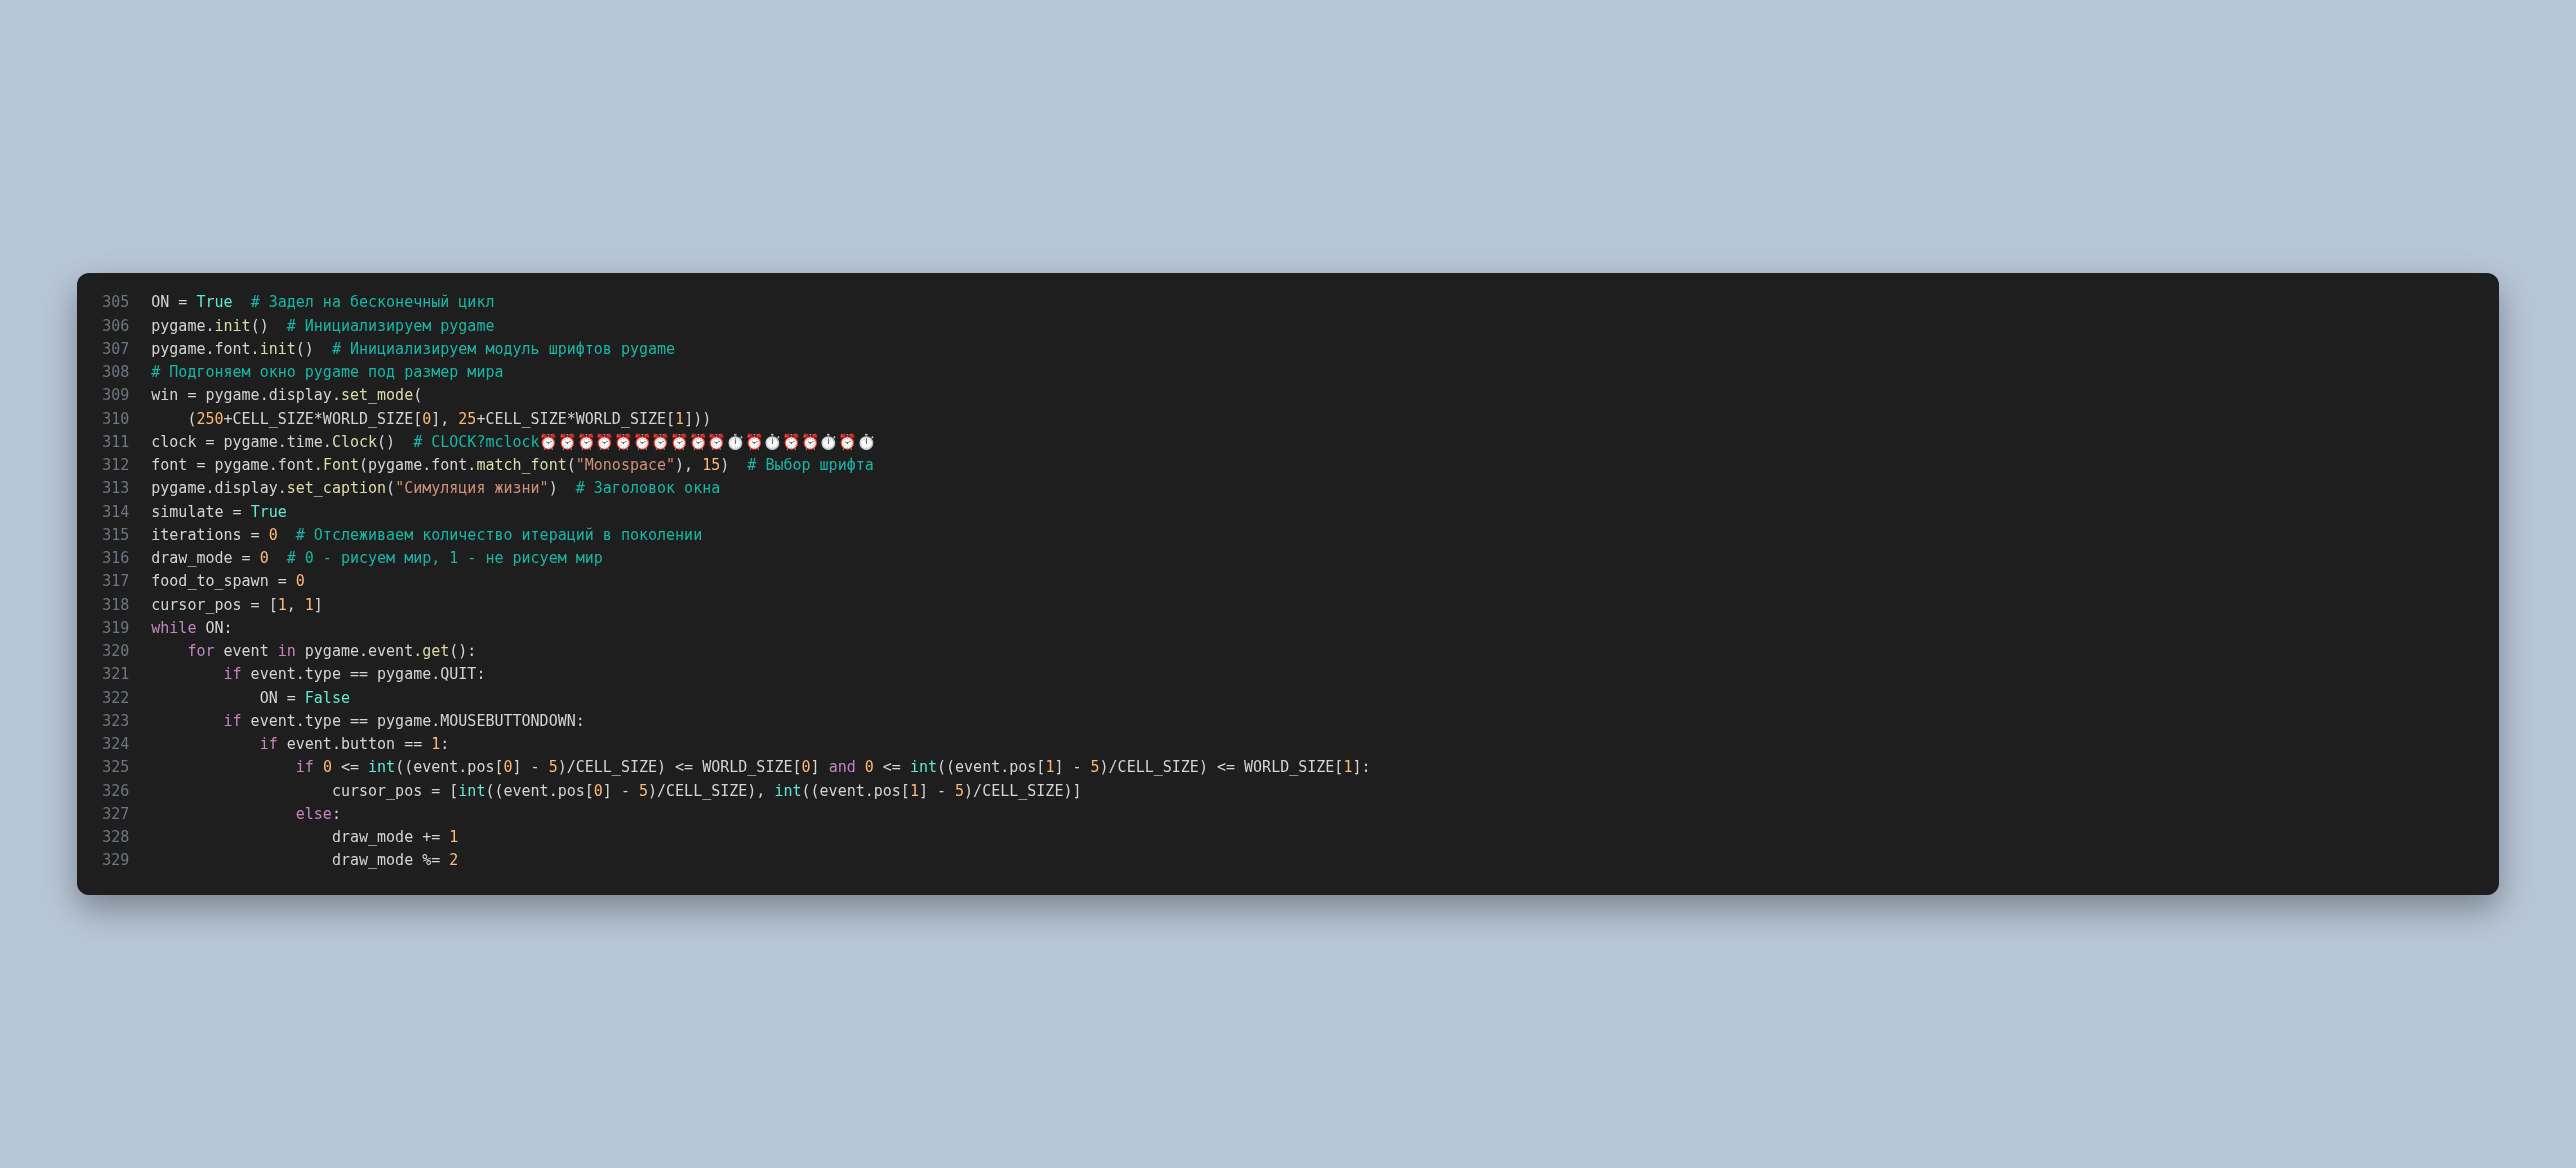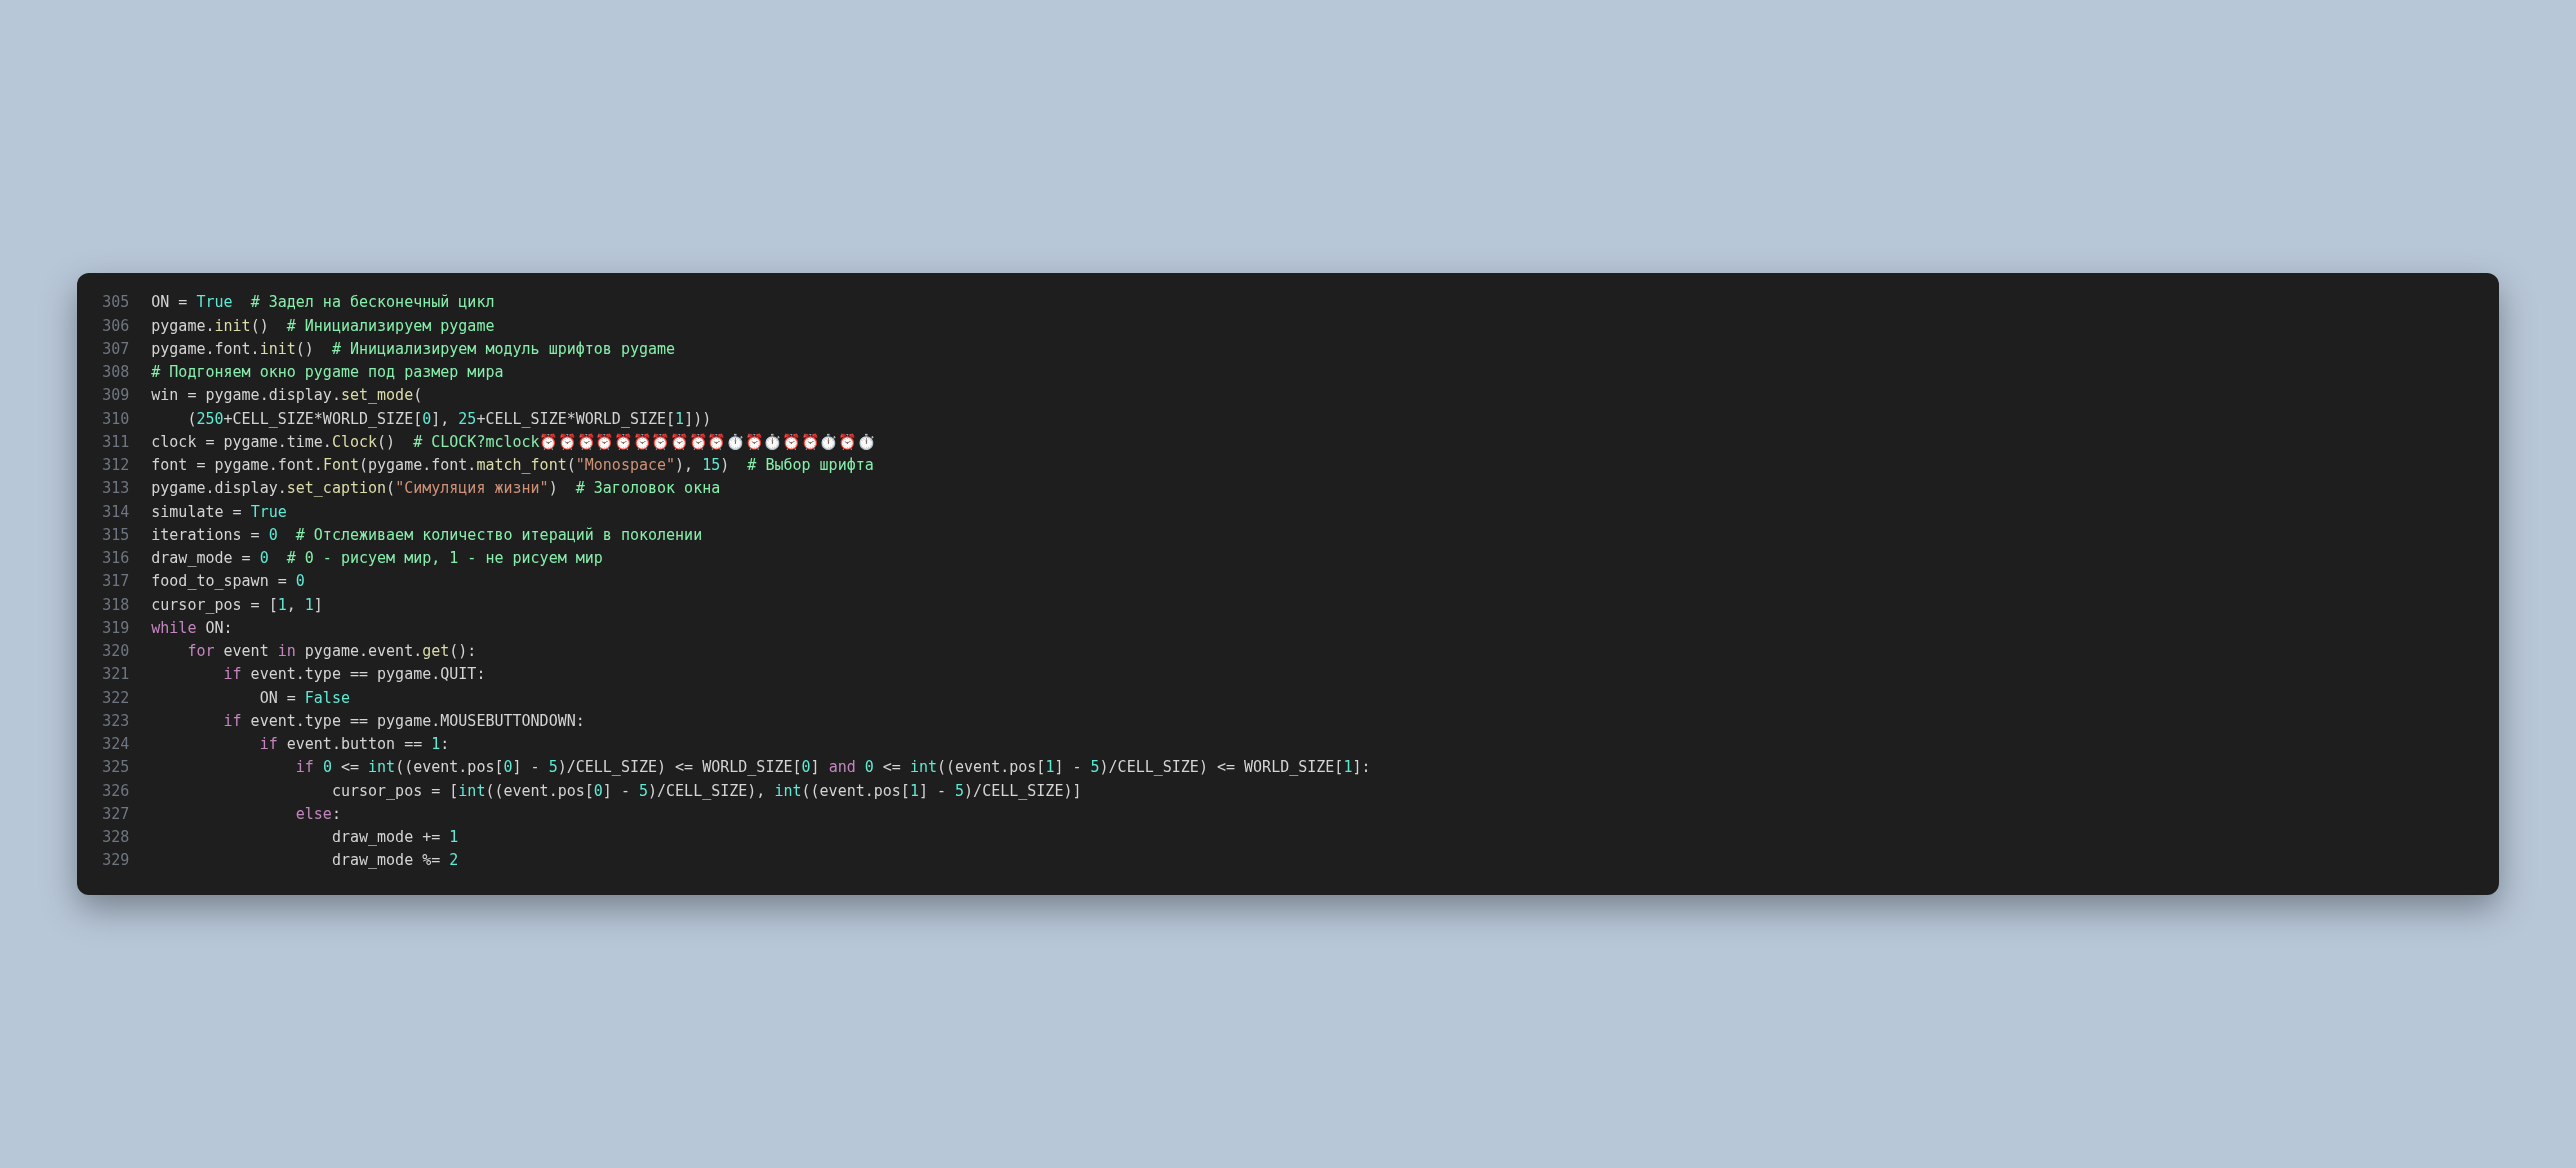--- a/index.html
+++ b/index.html
@@ -36,23 +36,23 @@
     padding: 0 22px 0 14px;
     min-width: 38px;
     flex-shrink: 0;
   }
   .content {
     flex: 1;
     padding-right: 20px;
   }
   .kw   { color: #c586c0; } 
   .bltn { color: #5eead4; } 
-  .num  { color: #5eead4; }
+  .num  { color: #fdba74; }
   .str  { color: #ce9178; }
-  .cmt  { color: #86efac; }
+  .cmt  { color: #14b8a6; }
   .fn   { color: #dcdcaa; text-align: right; }
 </style>
 </head>
 <body>
 
 <div class="editor-container">
   <div class="code-block" id="code-block"><div class="line"><span class="gutter">305</span><span class="content"><span>ON = </span><span class="bltn">True</span><span>  </span><span class="cmt"># Задел на бесконечный цикл</span></span></div><div class="line"><span class="gutter">306</span><span class="content"><span>pygame.</span><span class="fn">init</span><span>()  </span><span class="cmt"># Инициализируем pygame</span></span></div><div class="line"><span class="gutter">307</span><span class="content"><span>pygame.font.</span><span class="fn">init</span><span>()  </span><span class="cmt"># Инициализируем модуль шрифтов pygame</span></span></div><div class="line"><span class="gutter">308</span><span class="content"><span class="cmt"># Подгоняем окно pygame под размер мира</span></span></div><div class="line"><span class="gutter">309</span><span class="content"><span>win = pygame.display.</span><span class="fn">set_mode</span><span>(</span></span></div><div class="line"><span class="gutter">310</span><span class="content"><span>    (</span><span class="num">250</span><span>+CELL_SIZE*WORLD_SIZE[</span><span class="num">0</span><span>], </span><span class="num">25</span><span>+CELL_SIZE*WORLD_SIZE[</span><span class="num">1</span><span>]))</span></span></div><div class="line"><span class="gutter">311</span><span class="content"><span>clock = pygame.time.</span><span class="fn">Clock</span><span>()  </span><span class="cmt"># CLOCK?mclock⏰⏰⏰⏰⏰⏰⏰⏰⏰⏰⏱️⏰⏱️⏰⏰⏱️⏰⏱️</span></span></div><div class="line"><span class="gutter">312</span><span class="content"><span>font = pygame.font.</span><span class="fn">Font</span><span>(pygame.font.</span><span class="fn">match_font</span><span>(</span><span class="str">"Monospace"</span><span>), </span><span class="num">15</span><span>)  </span><span class="cmt"># Выбор шрифта</span></span></div><div class="line"><span class="gutter">313</span><span class="content"><span>pygame.display.</span><span class="fn">set_caption</span><span>(</span><span class="str">"Симуляция жизни"</span><span>)  </span><span class="cmt"># Заголовок окна</span></span></div><div class="line"><span class="gutter">314</span><span class="content"><span>simulate = </span><span class="bltn">True</span></span></div><div class="line"><span class="gutter">315</span><span class="content"><span>iterations = </span><span class="num">0</span><span>  </span><span class="cmt"># Отслеживаем количество итераций в поколении</span></span></div><div class="line"><span class="gutter">316</span><span class="content"><span>draw_mode = </span><span class="num">0</span><span>  </span><span class="cmt"># 0 - рисуем мир, 1 - не рисуем мир</span></span></div><div class="line"><span class="gutter">317</span><span class="content"><span>food_to_spawn = </span><span class="num">0</span></span></div><div class="line"><span class="gutter">318</span><span class="content"><span>cursor_pos = [</span><span class="num">1</span><span>, </span><span class="num">1</span><span>]</span></span></div><div class="line"><span class="gutter">319</span><span class="content"><span class="kw">while</span><span> ON:</span></span></div><div class="line"><span class="gutter">320</span><span class="content"><span>    </span><span class="kw">for</span><span> event </span><span class="kw">in</span><span> pygame.event.</span><span class="fn">get</span><span>():</span></span></div><div class="line"><span class="gutter">321</span><span class="content"><span>        </span><span class="kw">if</span><span> event.type == pygame.QUIT:</span></span></div><div class="line"><span class="gutter">322</span><span class="content"><span>            ON = </span><span class="bltn">False</span></span></div><div class="line"><span class="gutter">323</span><span class="content"><span>        </span><span class="kw">if</span><span> event.type == pygame.MOUSEBUTTONDOWN:</span></span></div><div class="line"><span class="gutter">324</span><span class="content"><span>            </span><span class="kw">if</span><span> event.button == </span><span class="num">1</span><span>:</span></span></div><div class="line"><span class="gutter">325</span><span class="content"><span>                </span><span class="kw">if</span><span> </span><span class="num">0</span><span> &lt;= </span><span class="bltn">int</span><span>((event.pos[</span><span class="num">0</span><span>] - </span><span class="num">5</span><span>)/CELL_SIZE) &lt;= WORLD_SIZE[</span><span class="num">0</span><span>] </span><span class="kw">and</span><span> </span><span class="num">0</span><span> &lt;= </span><span class="bltn">int</span><span>((event.pos[</span><span class="num">1</span><span>] - </span><span class="num">5</span><span>)/CELL_SIZE) &lt;= WORLD_SIZE[</span><span class="num">1</span><span>]:</span></span></div><div class="line"><span class="gutter">326</span><span class="content"><span>                    cursor_pos = [</span><span class="bltn">int</span><span>((event.pos[</span><span class="num">0</span><span>] - </span><span class="num">5</span><span>)/CELL_SIZE), </span><span class="bltn">int</span><span>((event.pos[</span><span class="num">1</span><span>] - </span><span class="num">5</span><span>)/CELL_SIZE)]</span></span></div><div class="line"><span class="gutter">327</span><span class="content"><span>                </span><span class="kw">else</span><span>:</span></span></div><div class="line"><span class="gutter">328</span><span class="content"><span>                    draw_mode += </span><span class="num">1</span></span></div><div class="line"><span class="gutter">329</span><span class="content"><span>                    draw_mode %= </span><span class="num">2</span></span></div></div>
 </div>
 
 

